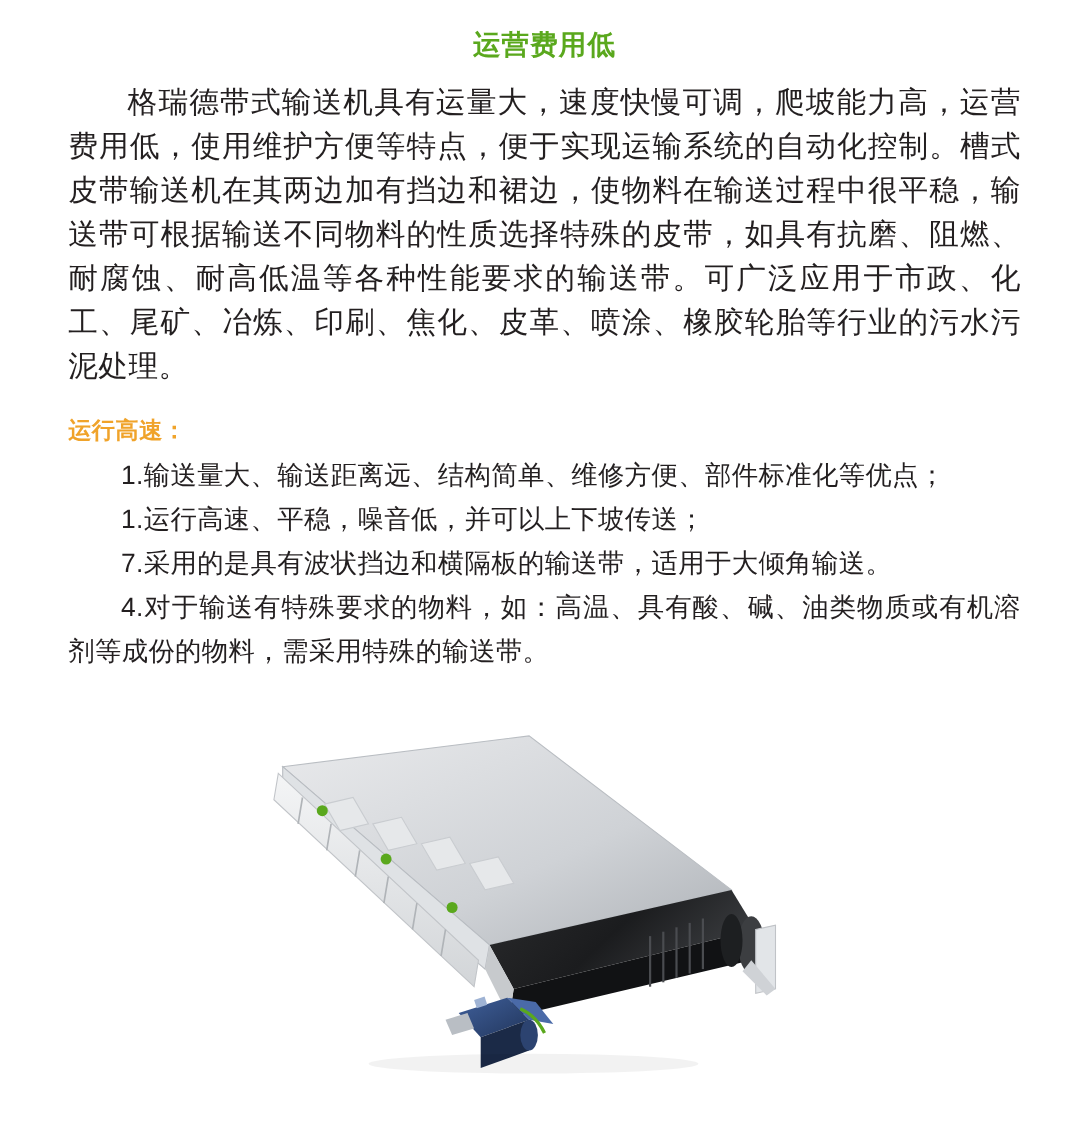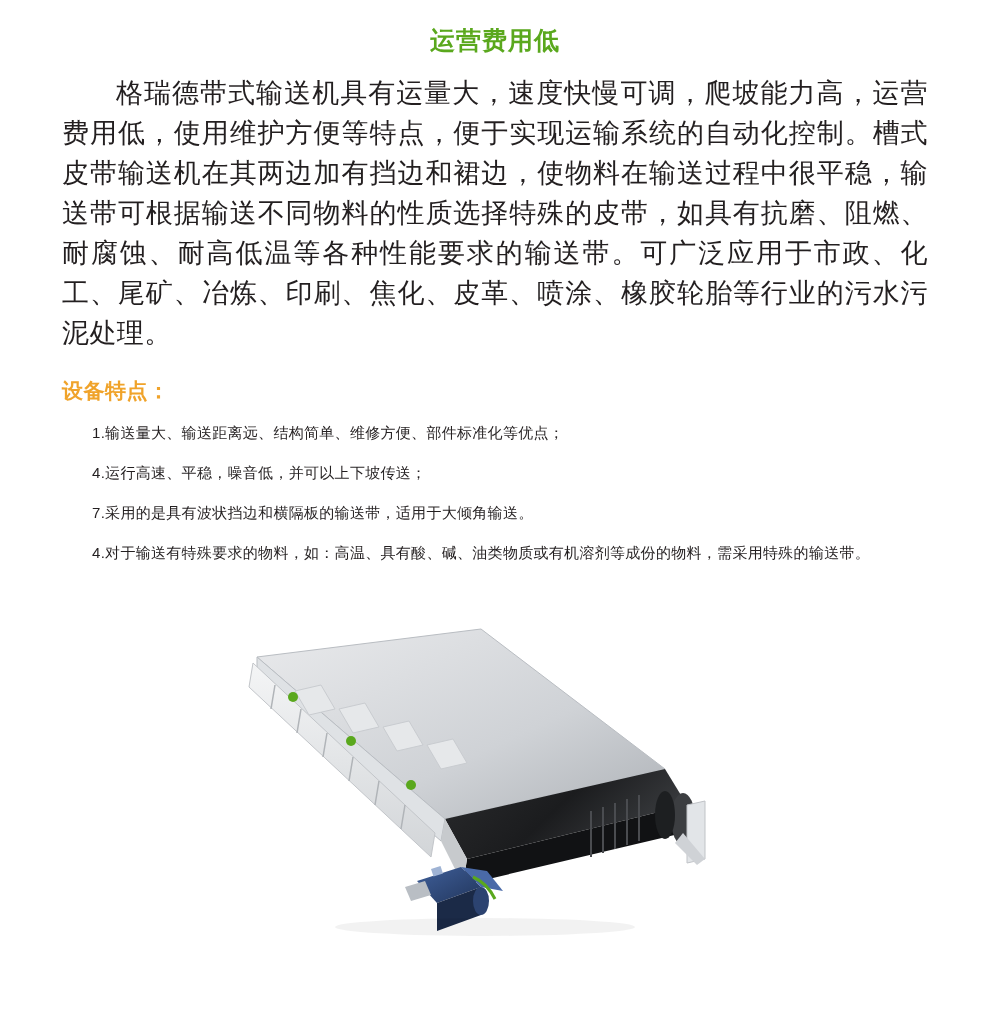--- a/index.html
+++ b/index.html
@@ -47,21 +47,21 @@
     font-weight: bold;
     margin: 24px 0 8px 0;
     letter-spacing: 0.5px;
   }
   .feature-list {
     list-style: none;
     margin: 0;
     padding: 0;
   }
   .feature-list li {
-    font-size: 15px;
+    font-size: 24px;
     line-height: 40px;
     text-indent: 2em;
     text-align: justify;
     text-justify: inter-ideograph;
     letter-spacing: 0.3px;
   }
   .figure {
     margin-top: 46px;
     height: 330px;
     position: relative;
@@ -73,25 +73,25 @@
 </style>
 </head>
 <body>
 
 <div class="page">
 
   <h1 class="title">运营费用低</h1>
 
   <p class="intro">格瑞德带式输送机具有运量大，速度快慢可调，爬坡能力高，运营费用低，使用维护方便等特点，便于实现运输系统的自动化控制。槽式皮带输送机在其两边加有挡边和裙边，使物料在输送过程中很平稳，输送带可根据输送不同物料的性质选择特殊的皮带，如具有抗磨、阻燃、耐腐蚀、耐高低温等各种性能要求的输送带。可广泛应用于市政、化工、尾矿、冶炼、印刷、焦化、皮革、喷涂、橡胶轮胎等行业的污水污泥处理。</p>
 
-  <div class="section-heading">设备特点：</div>
+  <div class="section-heading">运行高速：</div>
 
   <ul class="feature-list">
     <li>1.输送量大、输送距离远、结构简单、维修方便、部件标准化等优点；</li>
-    <li>4.运行高速、平稳，噪音低，并可以上下坡传送；</li>
+    <li>1.运行高速、平稳，噪音低，并可以上下坡传送；</li>
     <li>7.采用的是具有波状挡边和横隔板的输送带，适用于大倾角输送。</li>
     <li>4.对于输送有特殊要求的物料，如：高温、具有酸、碱、油类物质或有机溶剂等成份的物料，需采用特殊的输送带。</li>
   </ul>
 
   <div class="figure">
     <svg width="520" height="320" viewBox="0 0 520 320">
       <defs>
         <linearGradient id="beltTop" x1="0" y1="0" x2="1" y2="1">
           <stop offset="0%" stop-color="#e9eaec"></stop>
           <stop offset="60%" stop-color="#cfd2d6"></stop>

